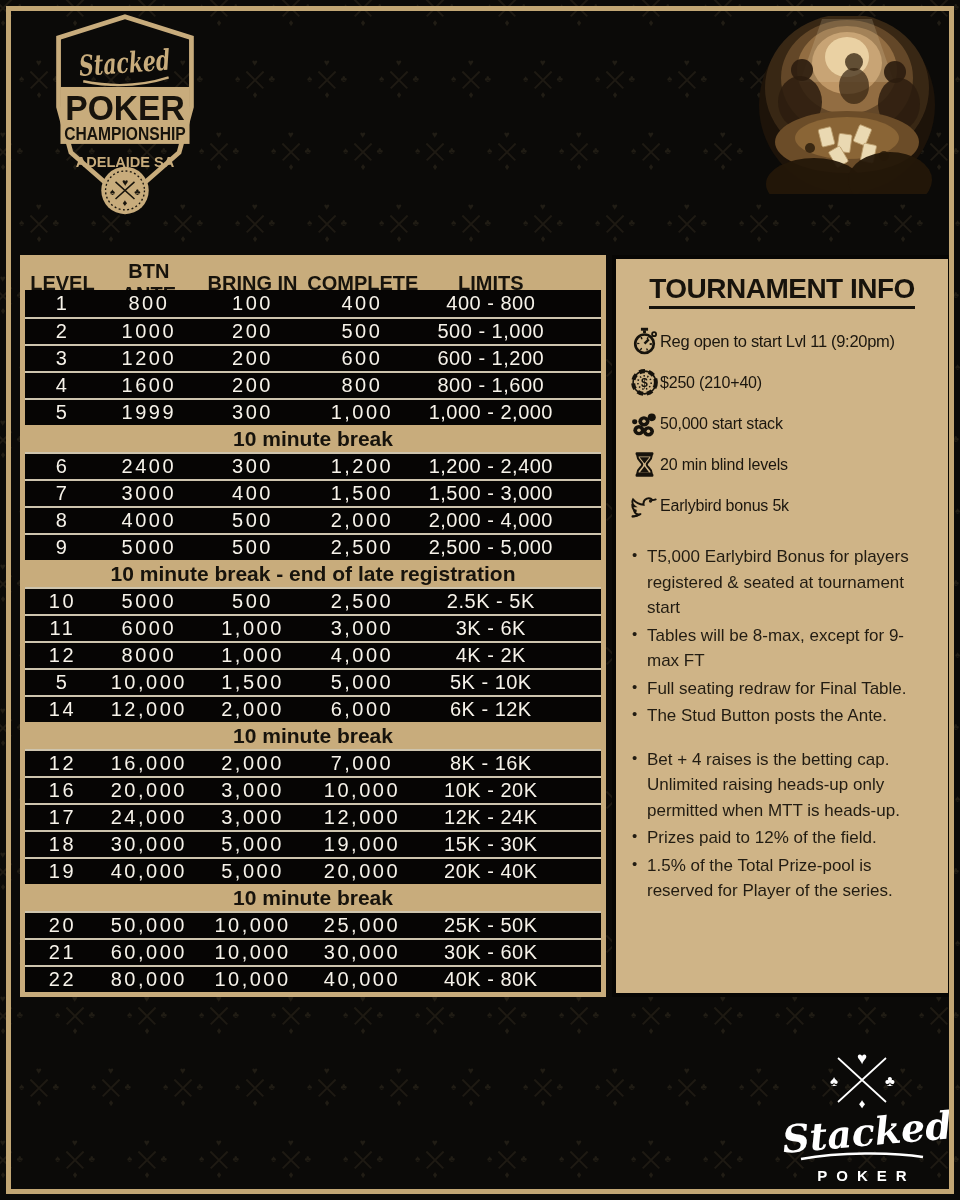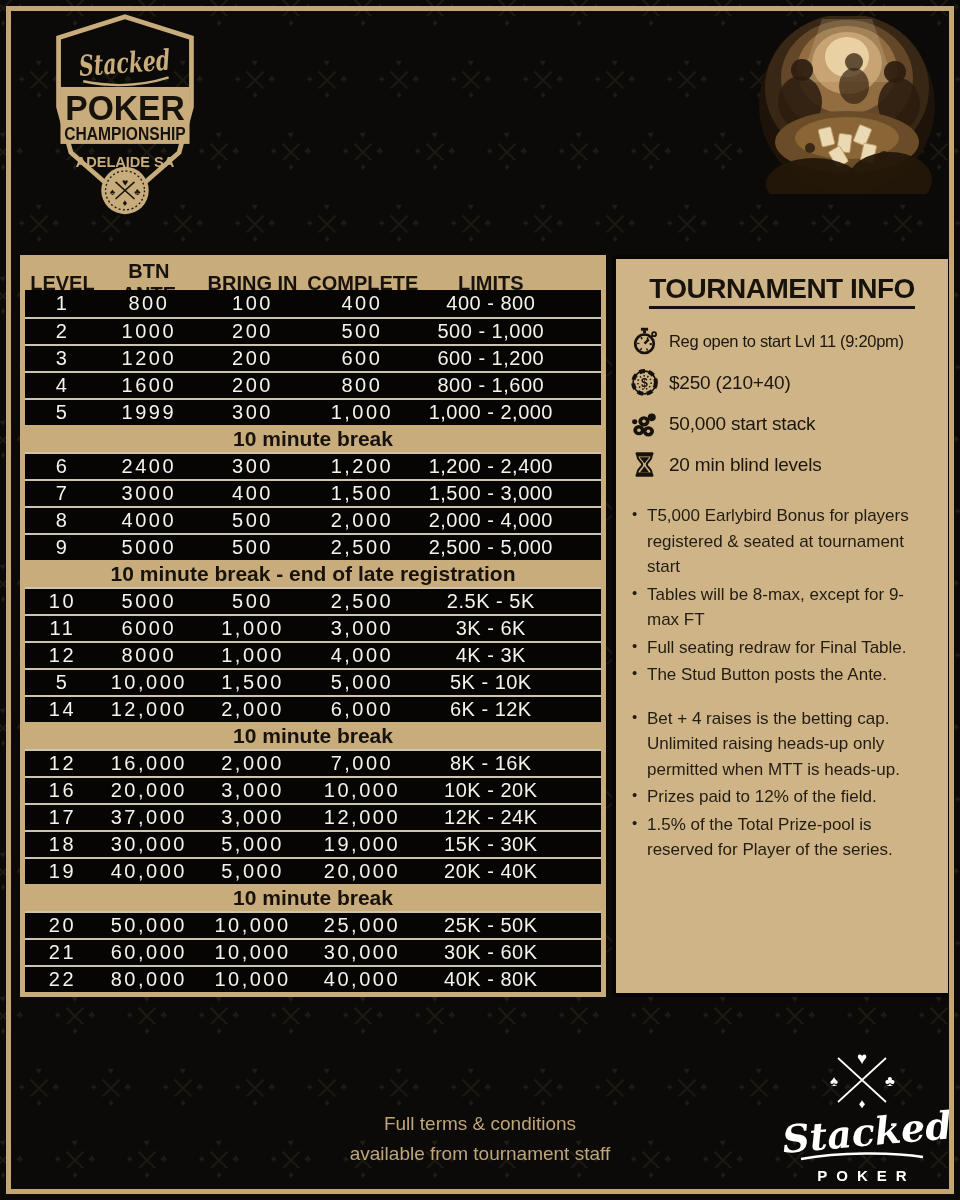--- a/index.html
+++ b/index.html
@@ -46,24 +46,24 @@
   .tc.c4{letter-spacing:.5px;padding-right:36px;}
   .brow{height:27px;background:#c8ac7c;color:#17130c;font-size:21px;font-weight:bold;display:flex;align-items:center;justify-content:center;border-top:none;box-sizing:border-box;}
   
   .info-panel{
     position:absolute;left:612px;top:255px;width:340px;height:742px;z-index:2;box-sizing:border-box;
     background:#cfb487;border:4px solid #070604;padding:10px 14px;color:#17130c;
   }
   .info-title{font-size:28px;font-weight:bold;color:#17130c;letter-spacing:-.5px;
     width:max-content;margin:4px auto 12px auto;border-bottom:3px solid #17130c;padding-bottom:1px;}
   .info-list{list-style:none;margin:0;padding:0;}
-  .info-item{display:flex;align-items:center;gap:10px;height:41px;}
+  .info-item{display:flex;align-items:center;gap:1px;height:41px;}
   .iicon{width:29px;height:29px;flex:0 0 29px;display:inline-block;}
   .iicon svg{width:100%;height:100%;}
-  .itext{font-size:19px;color:#1b160e;letter-spacing:-.2px;}
+  .itext{font-size:16px;color:#1b160e;letter-spacing:-.2px;}
   .itext.small{font-size:16.5px;letter-spacing:-.3px;}
   .notes{list-style:none;margin:18px 0 0 0;padding:0;font-size:17px;line-height:1.5;color:#221c12;}
   .notes.group2{}
   .note{position:relative;padding-left:17px;margin-bottom:2px;}
   .note::before{content:"\2022";position:absolute;left:2px;top:0;font-size:15px;}
   
   .terms{position:absolute;left:0;width:100%;bottom:32px;text-align:center;z-index:2;
     font-size:19px;line-height:1.55;color:#bfa577;}
   .brand{position:absolute;right:18px;bottom:16px;width:160px;text-align:center;z-index:2;color:#fff;}
   .brand-suits{display:block;margin:0 auto;}
@@ -1595,21 +1595,21 @@
           <span class="tc c1">6000</span>
           <span class="tc c2">1,000</span>
           <span class="tc c3">3,000</span>
           <span class="tc c4">3K - 6K</span>
         </div>
         <div class="trow">
           <span class="tc c0">12</span>
           <span class="tc c1">8000</span>
           <span class="tc c2">1,000</span>
           <span class="tc c3">4,000</span>
-          <span class="tc c4">4K - 3K</span>
+          <span class="tc c4">4K - 2K</span>
         </div>
         <div class="trow">
           <span class="tc c0">5</span>
           <span class="tc c1">10,000</span>
           <span class="tc c2">1,500</span>
           <span class="tc c3">5,000</span>
           <span class="tc c4">5K - 10K</span>
         </div>
         <div class="trow">
           <span class="tc c0">14</span>
@@ -1628,21 +1628,21 @@
         </div>
         <div class="trow">
           <span class="tc c0">16</span>
           <span class="tc c1">20,000</span>
           <span class="tc c2">3,000</span>
           <span class="tc c3">10,000</span>
           <span class="tc c4">10K - 20K</span>
         </div>
         <div class="trow">
           <span class="tc c0">17</span>
-          <span class="tc c1">37,000</span>
+          <span class="tc c1">24,000</span>
           <span class="tc c2">3,000</span>
           <span class="tc c3">12,000</span>
           <span class="tc c4">12K - 24K</span>
         </div>
         <div class="trow">
           <span class="tc c0">18</span>
           <span class="tc c1">30,000</span>
           <span class="tc c2">5,000</span>
           <span class="tc c3">19,000</span>
           <span class="tc c4">15K - 30K</span>
@@ -1726,38 +1726,42 @@
               <g fill="#17130c">
                 <rect x="5" y="2" width="16" height="2.6" rx="1"></rect>
                 <rect x="5" y="21.4" width="16" height="2.6" rx="1"></rect>
                 <path d="M6.5 5h13c0 4.5-4.5 5.5-4.5 8s4.5 3.5 4.5 8h-13c0-4.5 4.5-5.5 4.5-8S6.5 9.5 6.5 5z" fill="none" stroke="#17130c" stroke-width="1.8"></path>
                 <path d="M8.6 6.4h8.8L13 12 8.6 6.4z"></path>
                 <path d="M13 14.5l4.2 5.7H8.8l4.2-5.7z"></path>
               </g>
             </svg></span>
           <span class="itext">20 min blind levels</span>
         </li>
+        <li class="info-item">
+          <span class="iicon"><svg viewBox="0 0 26 26" fill="none" stroke="#17130c" stroke-width="1.7" stroke-linecap="round">
+              <path d="M23 7.5c-.9.4-1.8.6-2.8.7a4.6 4.6 0 0 0-8.1 3.1c0 .4 0 .7.1 1-3.8-.2-7.2-2-9.5-4.8-.4.7-.6 1.5-.6 2.3 0 1.6.8 3 2.1 3.9-.8 0-1.5-.2-2.1-.6v.1c0 2.2 1.6 4.1 3.7 4.5-.4.1-.8.2-1.2.2l-.9-.1c.6 1.8 2.3 3.2 4.3 3.2a9.2 9.2 0 0 1-5.7 2"></path>
+              <path d="M2.3 22.6c2.5.3 5-.3 7-1.7"></path>
+              <circle cx="18.4" cy="9" r=".6" fill="#17130c"></circle>
+            </svg></span>
+          <span class="itext">Earlybird bonus 5k</span>
+        </li>
       </ul>
     <ul class="notes group1">
         <li class="note">T5,000 Earlybird Bonus for players registered &amp; seated at tournament start</li>
         <li class="note">Tables will be 8-max, except for 9-max FT</li>
         <li class="note">Full seating redraw for Final Table.</li>
         <li class="note">The Stud Button posts the Ante.</li>
       </ul>
     <ul class="notes group2">
         <li class="note">Bet + 4 raises is the betting cap. Unlimited raising heads-up only permitted when MTT is heads-up.</li>
         <li class="note">Prizes paid to 12% of the field.</li>
         <li class="note">1.5% of the Total Prize-pool is reserved for Player of the series.</li>
       </ul>
   </aside>
 
-  <div class="terms">
-    <div>Full terms &amp; conditions</div>
-    <div>available from tournament staff</div>
-  </div>
 
   <div class="brand">
     <svg class="brand-suits" width="96" height="64" viewBox="0 0 96 64">
       <path d="M24 10 L72 54 M72 10 L24 54" stroke="#ffffff" stroke-width="1.7"></path>
       <text x="48" y="16" text-anchor="middle" font-size="17" fill="#ffffff">♥</text>
       <text x="20" y="38" text-anchor="middle" font-size="15" fill="#ffffff">♠</text>
       <text x="76" y="38" text-anchor="middle" font-size="15" fill="#ffffff">♣</text>
       <text x="48" y="60" text-anchor="middle" font-size="13" fill="#ffffff">♦</text>
     </svg>
     <div class="brand-script">Stacked</div>

